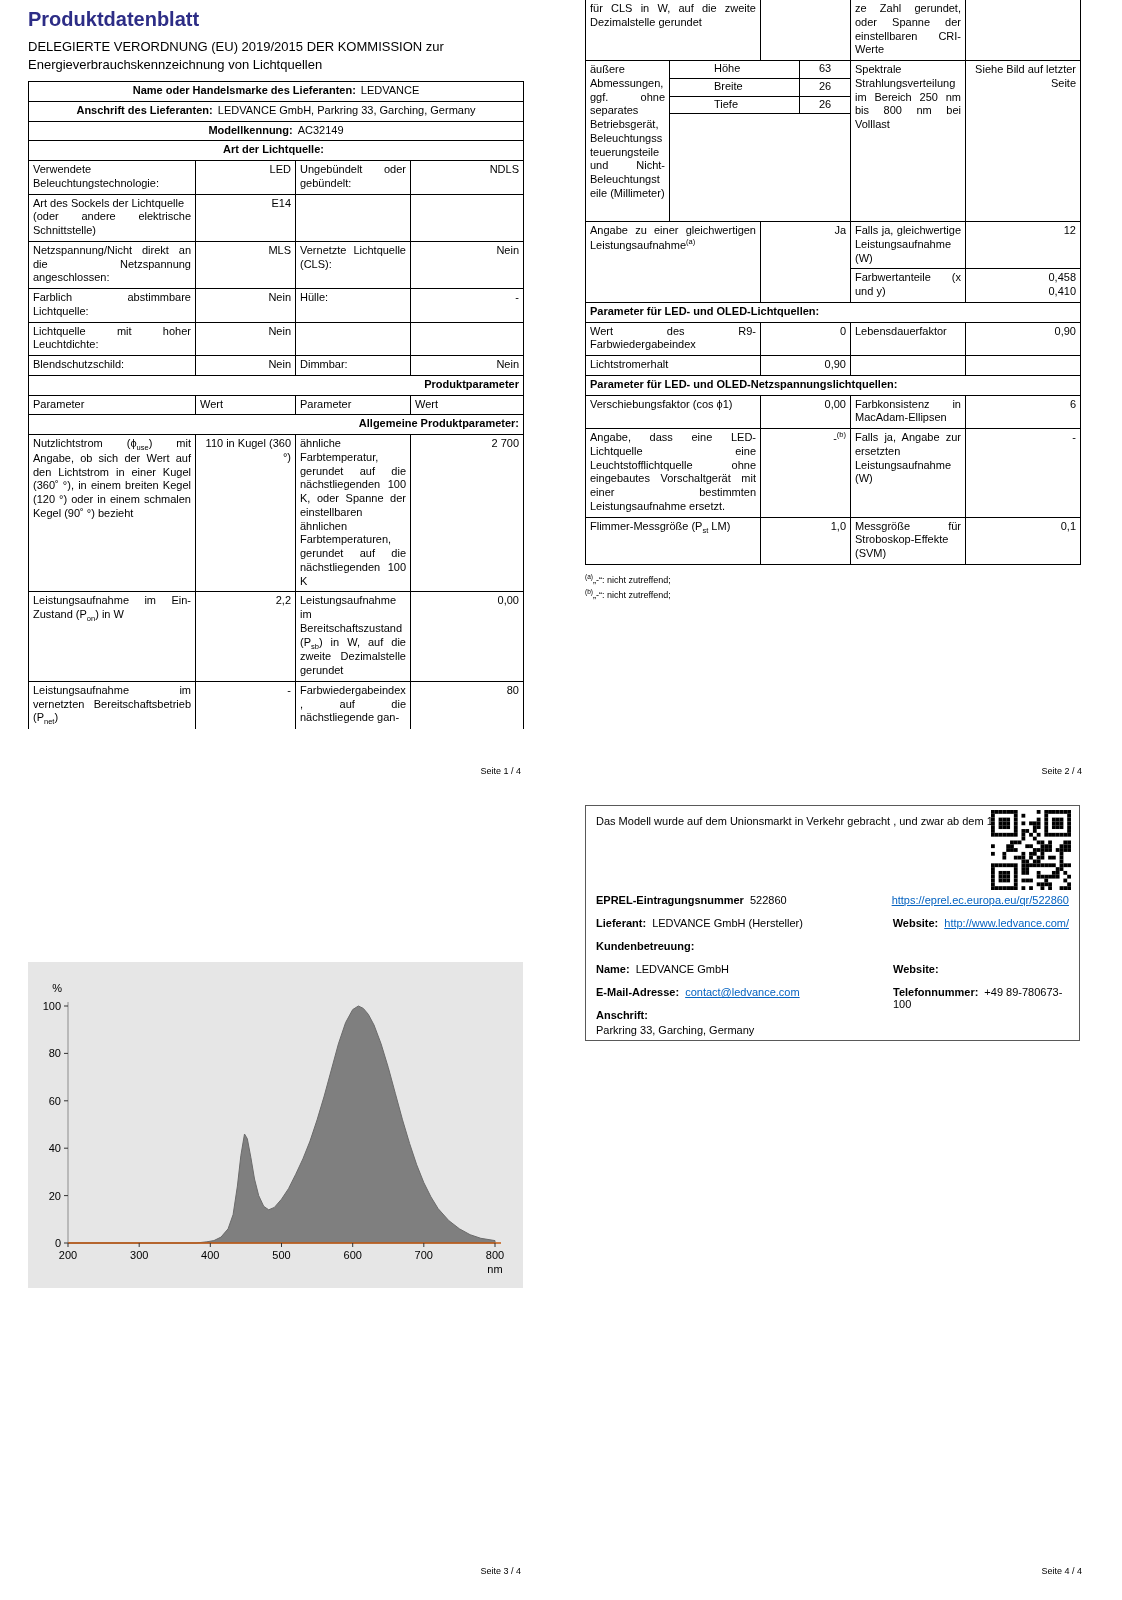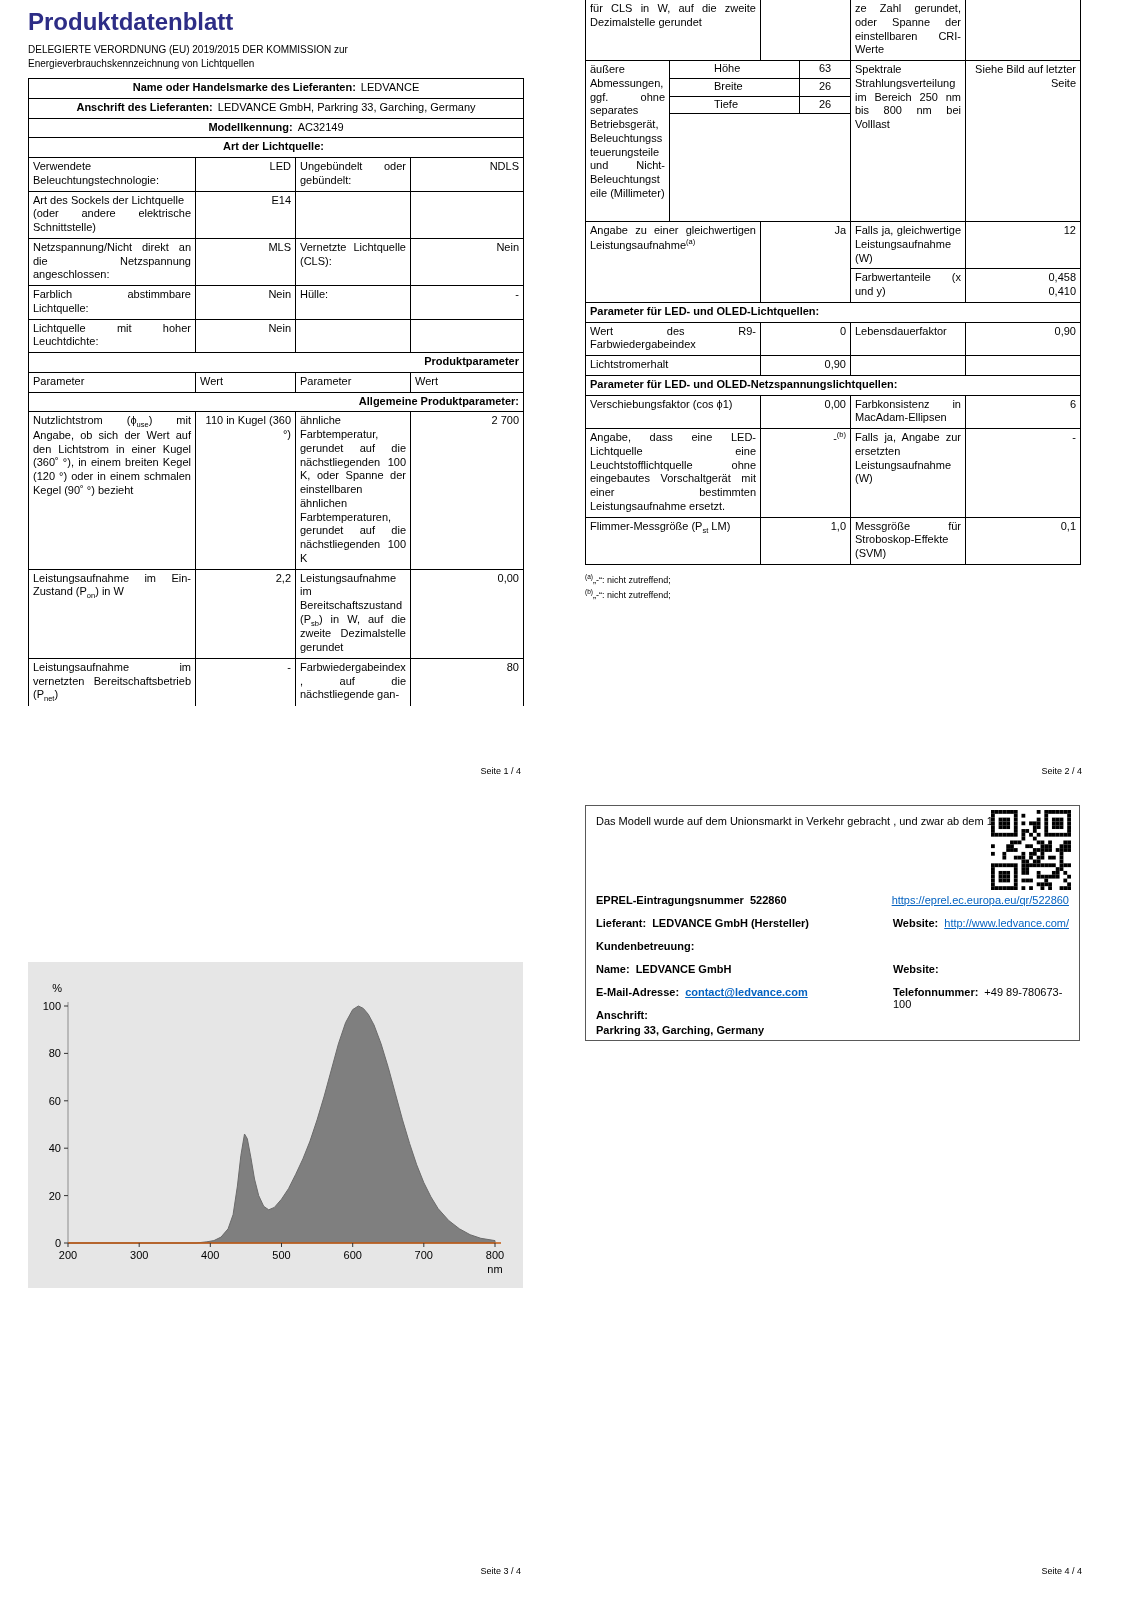--- a/index.html
+++ b/index.html
@@ -10,22 +10,22 @@
     font-family: "Liberation Sans", "DejaVu Sans", sans-serif;
     overflow: hidden;
   }
   .page { position: absolute; width: 561px; height: 800px; overflow: hidden; }
   #page1 { left: 0; top: 0; }
   #page2 { left: 561px; top: 0; }
   #page3 { left: 0; top: 800px; }
   #page4 { left: 561px; top: 800px; }
 
   .p1-content { margin: 8px 38px 0 28px; }
-  .title { font-size: 24px; font-weight: bold; color: var(--title, #2d2d86); margin: 0 0 7px 0; }
-  .reg { font-size: 10px; line-height: 1.35; margin-bottom: 8px; }
+  .title { font-size: 20px; font-weight: bold; color: var(--title, #2d2d86); margin: 0 0 7px 0; }
+  .reg { font-size: 13px; line-height: 1.35; margin-bottom: 8px; }
 
   .dtable { border-collapse: collapse; table-layout: fixed; width: 495px; font-size: 11px; }
   .dtable td {
     border: 1px solid #000; vertical-align: top; padding: 2px 4px 3px 4px;
     line-height: 1.25; text-align: justify; overflow-wrap: break-word; hyphens: auto;
   }
   .dtable td.center { text-align: right; }
   .dtable td.kv { text-align: center; }
   .dtable td.kv b { margin-right: 5px; }
   .dtable tr.cut td { border-bottom: none; }
@@ -49,21 +49,21 @@
   .chart-box { position: absolute; left: 28px; top: 162px; width: 495px; height: 326px; background: var(--chart-bg, #e6e6e6); }
   #spectrum-svg { width: 495px; height: 326px; display: block; }
   #spectrum-svg text { font-family: "Liberation Sans", sans-serif; font-size: 11px; fill: #000; }
 
   .info-box { position: absolute; left: 24px; top: 5px; width: 495px; height: 236px; border: 1px solid #595959; padding: 8px 10px; font-size: 11px; }
   .statement { width: 402px; white-space: nowrap; overflow: hidden; line-height: 1.3; }
   .qr { position: absolute; top: 4px; right: 8px; width: 80px; height: 80px; }
   .contact-rows { margin-top: 66px; }
   .c-row { display: flex; height: 23px; align-items: flex-start; }
   .c-row.tight { height: 15px; }
-  .c-left { width: 297px; padding-right: 20px; font-weight: bold; }
+  .c-left { width: 297px; padding-right: 20px; }
   .c-right { flex: 1; }
   .c-row b { margin-right: 6px; }
   .link { color: var(--link, #0563c1); text-decoration: underline; cursor: pointer; }
 </style>
 </head>
 <body>
 
 <div class="sheet">
 
   <section class="page" id="page1">
@@ -115,20 +115,26 @@
               <td>Farblich abstimmbare Lichtquelle:</td>
               <td class="center">Nein</td>
               <td>Hülle:</td>
               <td class="center">-</td>
             </tr>
             <tr>
               <td>Lichtquelle mit hoher Leuchtdichte:</td>
               <td class="center">Nein</td>
               <td></td>
               <td></td>
+            </tr>
+            <tr>
+              <td>Blendschutzschild:</td>
+              <td class="center">Nein</td>
+              <td>Dimmbar:</td>
+              <td class="center">Nein</td>
             </tr>
             <tr>
               <td colspan="4" class="center" style="font-weight: bold;">Produktparameter</td>
             </tr>
             <tr>
               <td>Parameter</td>
               <td>Wert</td>
               <td>Parameter</td>
               <td>Wert</td>
             </tr>

